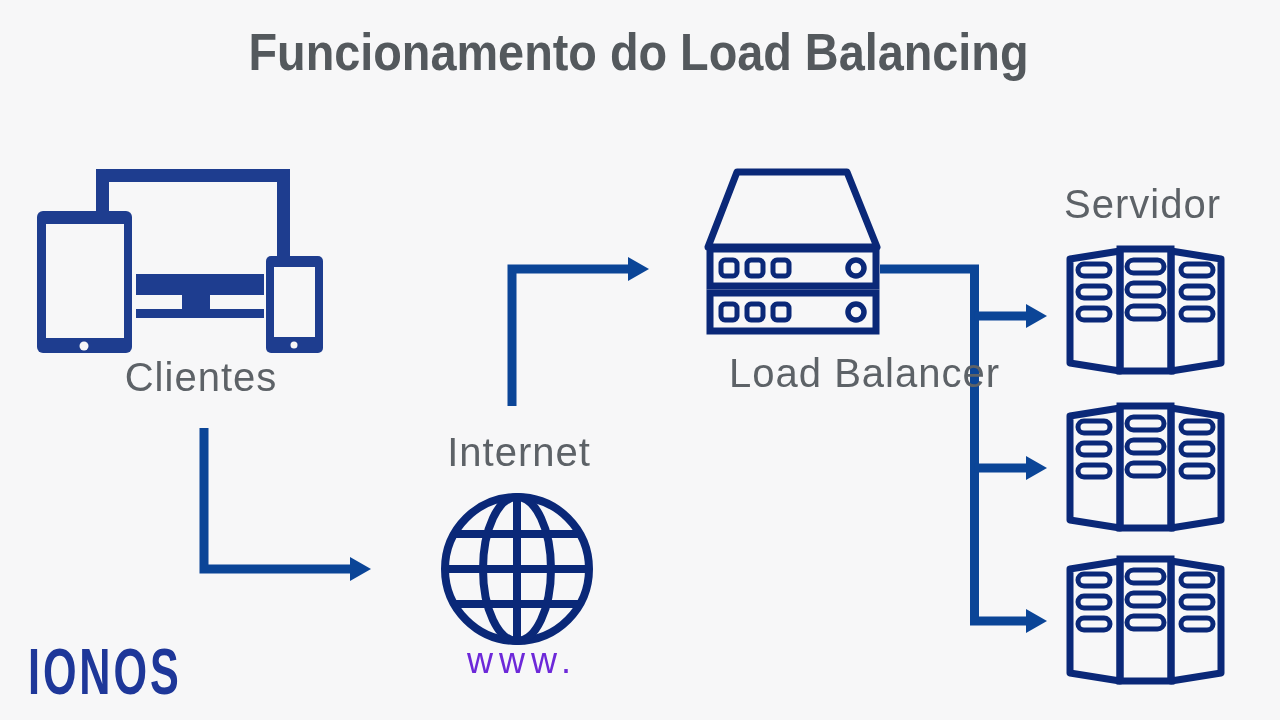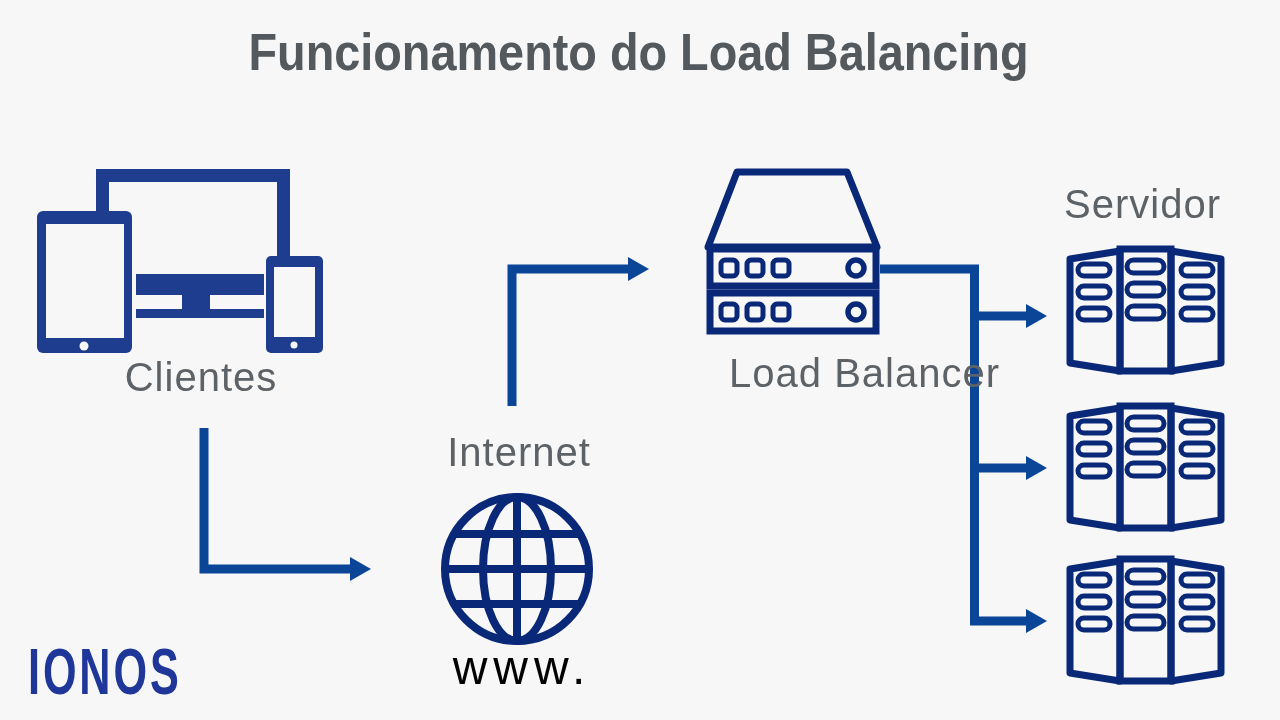--- a/index.html
+++ b/index.html
@@ -25,22 +25,22 @@
     font-size:40px;font-weight:400;color:#5d6267;
     letter-spacing:1px;text-align:center;line-height:1.05;
     white-space:nowrap;
   }
   .label-clientes{left:61px;top:356px;width:280px;}
   .label-internet{left:379px;top:431px;width:280px;}
   .label-loadbalancer{left:610px;top:352px;width:390px;text-align:right;}
   .label-servidor{left:1000px;top:183px;width:285px;}
   .label-www{
     position:absolute;left:377px;top:640px;width:290px;
-    text-align:center;font-size:48px;font-weight:400;
-    color:#000000;letter-spacing:6px;white-space:nowrap;
+    text-align:center;font-size:36px;font-weight:400;
+    color:#6d28d9;letter-spacing:6px;white-space:nowrap;
   }
   .brand-logo{
     position:absolute;left:28px;top:640px;
     font-size:60px;font-weight:700;color:#1e3799;
     letter-spacing:4px;line-height:60px;
     transform:scale(0.72,1.08);
     transform-origin:left top;
     white-space:nowrap;
   }
 </style>

